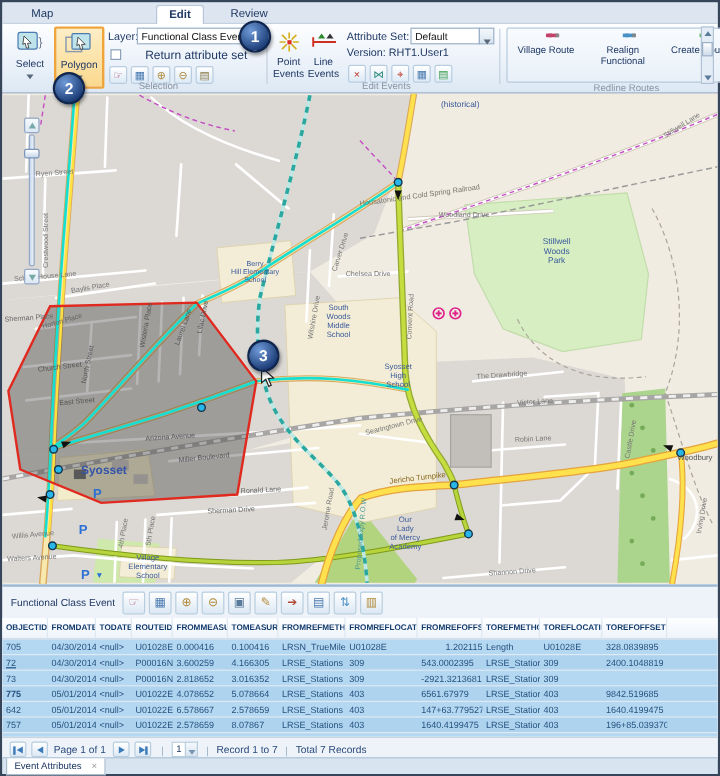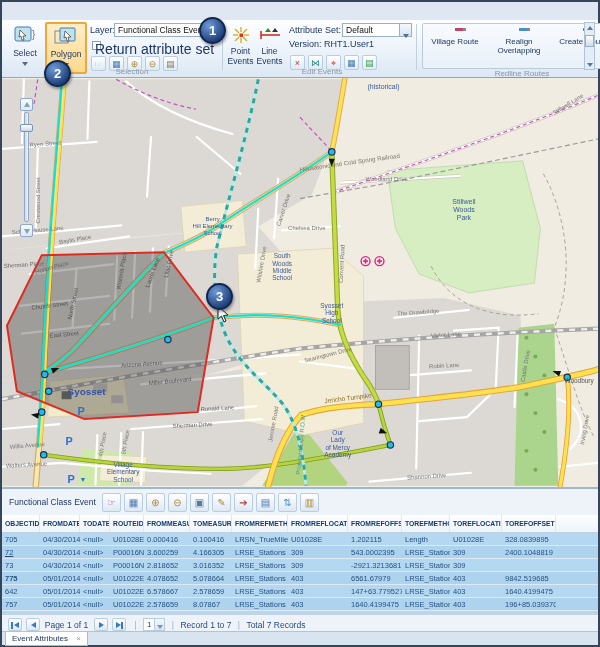--- a/index.html
+++ b/index.html
@@ -73,20 +73,27 @@
   
   #bottombar { position:absolute; left:2px; top:631px; right:2px; height:14px; background:#d8e4f0; border-top:1px solid #b0c4d8; }
   #bottomtab { position:absolute; left:3px; top:0; height:14px; background:#fff; border:1px solid #a8bccd; border-top:none; padding:2px 6px 0; font-size:8px; color:#1f3864; }
   #bottomtab .x { color:#999; margin-left:6px; font-size:8px; cursor:pointer; }
 </style>
 </head>
 <body>
 
 <div id="window">
 
+  <div id="tabstrip">
+    <div id="tabs">
+        <div class="tab" style="left: 14px;">Map</div>
+        <div class="tab active" style="left: 128px;">Edit</div>
+        <div class="tab" style="left: 180px;">Review</div>
+      </div>
+  </div>
 
   <div id="ribbon">
 
     <div class="bigbtn" style="left:7px;">
       <svg class="bicon" width="24" height="22">
         <rect x="2" y="2" width="16" height="14" rx="2" fill="#bfe3ea" stroke="#4a7ab0"></rect>
         <path d="M7,5 L13,11 L10,11 L11,15 L9,15 L8,11 L6,12 Z" fill="#fff" stroke="#333" stroke-width="0.7"></path>
         <text x="19" y="13" font-size="10" fill="#6a7a8a">}</text>
       </svg>
       <span>Select</span><br><span class="dropar"></span>
@@ -96,21 +103,21 @@
         <rect x="2" y="5" width="13" height="12" fill="none" stroke="#8a9ab0" stroke-width="1.2"></rect>
         <rect x="7" y="2" width="15" height="13" rx="1" fill="#bfe3ea" stroke="#4a7ab0"></rect>
         <path d="M12,5 L18,11 L15,11 L16,15 L14,15 L13,11 L11,12 Z" fill="#fff" stroke="#333" stroke-width="0.7"></path>
       </svg>
       <span>Polygon</span><br><span class="dropar"></span>
     </div>
     <span class="field-label" style="left:88px; top:5px;">Layer:</span>
     <div class="ddbox" style="left:112px; top:3px; width:97px;">Functional Class Event</div>
     <div class="ddbtn" style="left:208px; top:3px;"><span class="dropar"></span></div>
     <span class="cb" style="left:90px; top:21px;"></span>
-    <span class="field-label" style="left:93px; top:21px; font-size:14px;">Return attribute set</span>
+    <span class="field-label" style="left:119px; top:21px; font-size:10px;">Return attribute set</span>
     <div style="position:absolute; left:89px; top:33px;" id="sel-icons"><span class="micon" style="color: rgb(176, 90, 122);">☞</span><span class="micon" style="color: rgb(74, 122, 176);">▦</span><span class="micon" style="color: rgb(176, 138, 58);">⊕</span><span class="micon" style="color: rgb(176, 138, 58);">⊖</span><span class="micon" style="color: rgb(138, 122, 74);">▤</span></div>
     <div class="glabel" style="left:80px; top:47px; width:100px;">Selection</div>
     <div class="vsep" style="left:220px;"></div>
 
     <div class="bigbtn" style="left:224px; width:29px;">
       <svg class="bicon" width="20" height="20">
         <g stroke="#d4b020" stroke-width="1.4">
           <line x1="10" y1="2" x2="10" y2="7"></line>
             <line x1="10" y1="13" x2="10" y2="18"></line>
           <line x1="2" y1="10" x2="7" y2="10"></line>
@@ -137,25 +144,25 @@
     <div class="ddbox" style="left:340px; top:3px; width:58px;">Default</div>
     <div class="ddbtn" style="left:397px; top:3px;"><span class="dropar"></span></div>
     <span class="field-label" style="left:287px; top:19px;">Version: RHT1.User1</span>
     <div style="position:absolute; left:288px; top:32px;" id="edit-icons"><span class="micon" style="color: rgb(192, 57, 43);">×</span><span class="micon" style="color: rgb(42, 138, 122);">⋈</span><span class="micon" style="color: rgb(192, 57, 43);">⌖</span><span class="micon" style="color: rgb(74, 122, 176);">▦</span><span class="micon" style="color: rgb(58, 154, 74);">▤</span></div>
     <div class="glabel" style="left:265px; top:47px; width:110px;">Edit Events</div>
     <div class="vsep" style="left:414px;"></div>
 
     <div class="rlgroup" style="left:420px; top:3px; width:198px; height:46px;">
       <div id="redline-buttons">
           <div class="rlbtn"><span class="rldash"><i style="background: rgb(194, 66, 106);"></i><b style="left: 13px; background: rgb(194, 66, 106);"></b><b style="left: 19px; background: rgb(136, 136, 136);"></b></span><div>Village Route</div></div>
-          <div class="rlbtn"><span class="rldash"><i style="background: rgb(74, 144, 200);"></i><b style="left: 13px; background: rgb(74, 144, 200);"></b><b style="left: 19px; background: rgb(136, 136, 136);"></b></span><div>Realign Overlapping</div></div>
+          <div class="rlbtn"><span class="rldash"><i style="background: rgb(74, 144, 200);"></i><b style="left: 13px; background: rgb(74, 144, 200);"></b><b style="left: 19px; background: rgb(136, 136, 136);"></b></span><div>Realign Functional</div></div>
           <div class="rlbtn"><span class="rldash"><i style="background: rgb(68, 164, 76);"></i><b style="left: 13px; background: rgb(68, 164, 76);"></b><b style="left: 19px; background: rgb(136, 136, 136);"></b></span><div>Create Route</div></div>
         </div>
     </div>
-    <div class="glabel" style="left:450px; top:49px; width:140px;text-decoration:underline;">Redline Routes</div>
+    <div class="glabel" style="left:450px; top:49px; width:140px;">Redline Routes</div>
     <div class="scrollbar" style="right:3px; top:2px; height:48px;">
       <div class="sbbtn">
           <div class="sbtri-u"></div>
         </div>
       <div class="sbthumb"></div>
       <div class="sbbtn" style="position:absolute; bottom:0;">
           <div class="sbtri-d"></div>
         </div>
     </div>
   </div>
@@ -427,21 +434,21 @@
     <div id="tbody">
         <div class="tr">
           <div class="td" style="width: 38px;">705</div>
           <div class="td" style="width: 40px;">04/30/2014</div>
           <div class="td" style="width: 30px;">&lt;null&gt;</div>
           <div class="td" style="width: 34px;">U01028E</div>
           <div class="td" style="width: 46px;">0.000416</div>
           <div class="td" style="width: 42px;">0.100416</div>
           <div class="td" style="width: 56px;">LRSN_TrueMile</div>
           <div class="td" style="width: 60px;">U01028E</div>
-          <div class="td" style="width: 54px;">1.202115</div>
+          <div class="td" style="width: 54px; text-align: right;">1.202115</div>
           <div class="td" style="width: 48px;">Length</div>
           <div class="td" style="width: 52px;">U01028E</div>
           <div class="td" style="width: 54px;">328.0839895</div>
         </div>
         <div class="tr">
           <div class="td" style="width: 38px; text-decoration: underline;">72</div>
           <div class="td" style="width: 40px;">04/30/2014</div>
           <div class="td" style="width: 30px;">&lt;null&gt;</div>
           <div class="td" style="width: 34px;">P00016N</div>
           <div class="td" style="width: 46px;">3.600259</div>

